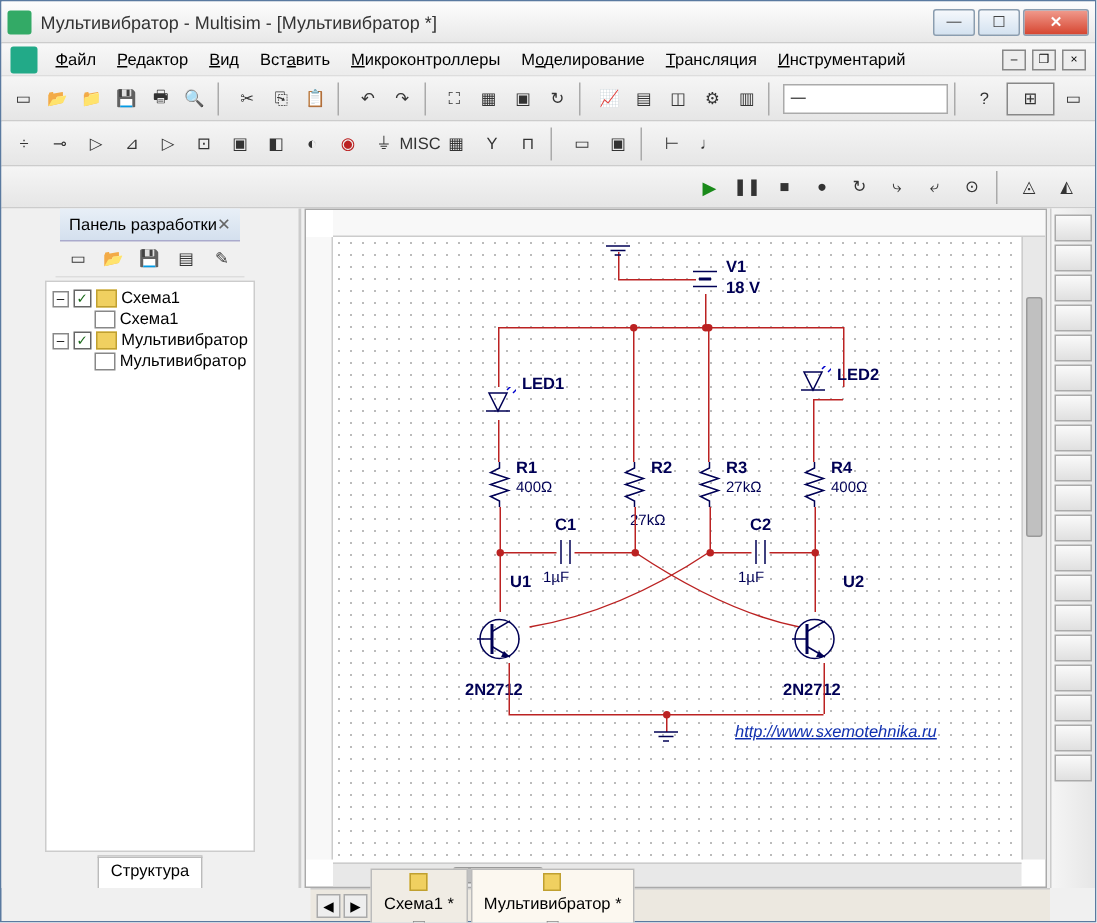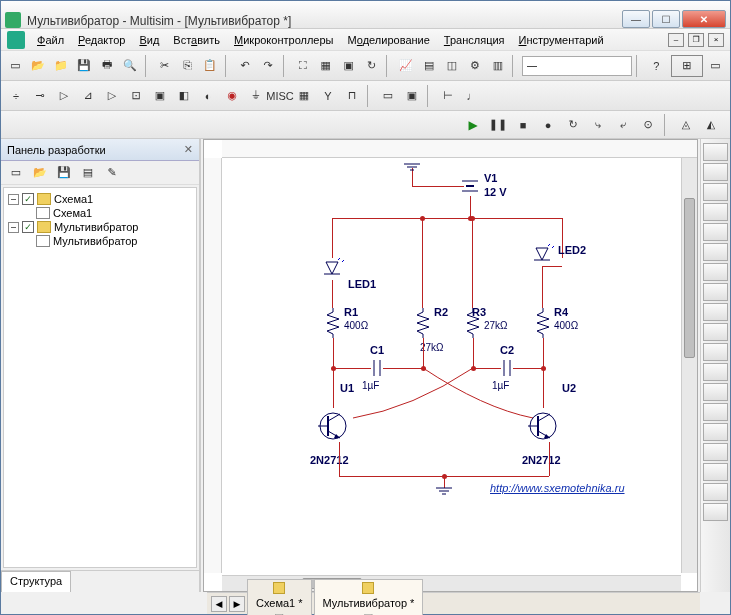--- a/index.html
+++ b/index.html
@@ -1,18 +1,18 @@
 <!DOCTYPE html>
 <html><head>
 <meta charset="utf-8">
 <style>
 * { box-sizing: border-box; margin: 0; padding: 0; }
 body { font-family: Tahoma, Arial, sans-serif; font-size: 11px; background: #fff; overflow: hidden; }
 .window { width: 731px; height: 615px; border: 1px solid #5a7aa0; background: #f0f0f0; position: relative; }
-.titlebar { height: 28px; background: linear-gradient(#fdfdfd, #e8e8e8); display: flex; align-items: flex-end; padding: 0 4px; border-bottom: 1px solid #ccc; }
+.titlebar { height: 28px; background: linear-gradient(#fdfdfd, #e8e8e8); display: flex; align-items: center; padding: 0 4px; border-bottom: 1px solid #ccc; }
 .titlebar .icon { width: 16px; height: 16px; background: #3a6; border-radius: 2px; margin-right: 6px; }
 .titlebar .title { flex: 1; color: #333; font-size: 12px; }
 .winbtns { display: flex; gap: 2px; }
 .winbtn { width: 28px; height: 18px; border: 1px solid #8a9db0; border-radius: 2px; background: linear-gradient(#f5f8fc,#d4e2f0); display: flex; align-items: center; justify-content: center; font-size: 10px; color: #444; cursor: pointer; }
 .winbtn.close { width: 44px; background: linear-gradient(#f09a8c,#d64530); color: #fff; font-weight: bold; }
 
 .menubar { height: 22px; background: linear-gradient(#f8f8f8,#ececec); display: flex; align-items: center; padding: 0 6px; gap: 2px; border-bottom: 1px solid #ddd; }
 .menubar .m { padding: 2px 6px; cursor: pointer; }
 .menubar .m u { text-decoration: underline; }
 .menubar .logo { width: 18px; height: 18px; background: #2a8; border-radius: 2px; margin-right: 4px; }
@@ -21,21 +21,21 @@
 
 .toolbar { height: 30px; background: linear-gradient(#f5f5f5,#e6e6e6); display: flex; align-items: center; padding: 2px 4px; gap: 2px; border-bottom: 1px solid #ccc; }
 .tbtn { width: 22px; height: 22px; border: 1px solid transparent; display: flex; align-items: center; justify-content: center; font-size: 11px; cursor: pointer; color: #333; }
 .tsep { width: 6px; height: 22px; border-left: 1px solid #aaa; margin: 0 2px; }
 .tsel { height: 20px; border: 1px solid #aaa; background: #fff; padding: 0 14px 0 4px; font-size: 10px; display: flex; align-items: center; min-width: 110px; }
 
 .simbar { height: 28px; background: linear-gradient(#f5f5f5,#e6e6e6); display: flex; align-items: center; justify-content: flex-end; padding: 2px 8px; gap: 3px; border-bottom: 1px solid #ccc; }
 .simbar .tbtn.play { color: #1a8a1a; font-size: 12px; }
 
 .body { display: flex; height: calc(100% - 28px - 22px - 22px - 30px - 30px - 28px); }
-.sidebar { width: 200px; background: #f0f0f0; border-right: 2px solid #ccc; display: flex; flex-direction: column; }
+.sidebar { width: 200px; background: #f0f0f0; border-right: 2px solid #ccc; display: flex; flex-direction: column; align-items: center; }
 .panelhdr { height: 22px; background: linear-gradient(#e8eff7,#d4e0ee); border-bottom: 1px solid #aac; display: flex; align-items: center; padding: 0 6px; font-size: 11px; }
 .panelhdr .x { margin-left: auto; cursor: pointer; font-size: 11px; color: #666; }
 .sbtools { height: 24px; display: flex; align-items: center; padding: 2px 4px; gap: 2px; border-bottom: 1px solid #ddd; }
 .tree { flex: 1; background: #fff; border: 1px solid #ccc; margin: 2px; padding: 4px; font-size: 11px; overflow: auto; }
 .tnode { display: flex; align-items: center; padding: 1px 0; }
 .tnode .exp { width: 11px; height: 11px; border: 1px solid #888; font-size: 9px; text-align: center; line-height: 9px; margin-right: 3px; cursor: pointer; background: #fff; }
 .tnode .chk { width: 12px; height: 12px; border: 1px solid #666; margin-right: 3px; font-size: 9px; text-align: center; line-height: 10px; color: #1a6a1a; }
 .tnode .ico { width: 14px; height: 12px; margin-right: 3px; display: inline-block; }
 .tnode .ico.folder { background: #f0d060; border: 1px solid #c0a030; }
 .tnode .ico.doc { background: #fff; border: 1px solid #888; }
@@ -236,40 +236,40 @@
               <line x1="6" y1="8" x2="10" y2="8" stroke="#005"></line>
             </svg>
           <div class="wire h" style="left:190px;top:28px;width:52px"></div>
 
           <svg style="position:absolute;left:240px;top:18px;width:16px;height:20px">
               <line x1="0" y1="5" x2="16" y2="5" stroke="#005" stroke-width="1"></line>
               <line x1="4" y1="10" x2="12" y2="10" stroke="#005" stroke-width="2"></line>
               <line x1="0" y1="15" x2="16" y2="15" stroke="#005" stroke-width="1"></line>
             </svg>
           <div class="clabel" style="left:262px;top:14px">V1</div>
-          <div class="clabel" style="left:262px;top:28px">12 V</div>
+          <div class="clabel" style="left:262px;top:28px">18 V</div>
           <div class="wire v" style="left:248px;top:38px;height:22px"></div>
 
           <div class="wire h" style="left:110px;top:60px;width:230px"></div>
           <div class="node" style="left:248px;top:60px"></div>
           <div class="node" style="left:200px;top:60px"></div>
           <div class="node" style="left:250px;top:60px"></div>
 
           <div class="wire v" style="left:110px;top:60px;height:40px"></div>
           <div class="wire v" style="left:200px;top:60px;height:90px"></div>
           <div class="wire v" style="left:250px;top:60px;height:90px"></div>
           <div class="wire v" style="left:340px;top:60px;height:40px"></div>
 
           <svg style="position:absolute;left:98px;top:100px;width:24px;height:24px">
               <polygon points="6,4 18,4 12,16" fill="none" stroke="#005"></polygon>
               <line x1="4" y1="16" x2="20" y2="16" stroke="#005"></line>
               <line x1="18" y1="2" x2="24" y2="-4" stroke="#00c"></line>
               <line x1="22" y1="4" x2="28" y2="-2" stroke="#00c"></line>
             </svg>
-          <div class="clabel" style="left:126px;top:120px">LED1</div>
+          <div class="clabel" style="left:126px;top:92px">LED1</div>
           <svg style="position:absolute;left:308px;top:86px;width:24px;height:24px">
               <polygon points="6,4 18,4 12,16" fill="none" stroke="#005"></polygon>
               <line x1="4" y1="16" x2="20" y2="16" stroke="#005"></line>
               <line x1="18" y1="2" x2="24" y2="-4" stroke="#00c"></line>
               <line x1="22" y1="4" x2="28" y2="-2" stroke="#00c"></line>
             </svg>
           <div class="clabel" style="left:336px;top:86px">LED2</div>
           <div class="wire v" style="left:110px;top:122px;height:28px"></div>
           <div class="wire v" style="left:320px;top:108px;height:42px"></div>
           <div class="wire h" style="left:320px;top:108px;width:20px"></div>
@@ -279,21 +279,21 @@
             </svg>
           <div class="clabel" style="left:122px;top:148px">R1</div>
           <div class="clabel val" style="left:122px;top:162px">400Ω</div>
           <svg class="comp resistor" style="left:193px;top:150px">
               <polyline points="8,0 8,4 2,7 14,11 2,15 14,19 2,23 8,26 8,30" fill="none" stroke="#005"></polyline>
             </svg>
           <div class="clabel" style="left:212px;top:148px">R2</div>
           <svg class="comp resistor" style="left:243px;top:150px">
               <polyline points="8,0 8,4 2,7 14,11 2,15 14,19 2,23 8,26 8,30" fill="none" stroke="#005"></polyline>
             </svg>
-          <div class="clabel" style="left:250px;top:148px">R3</div>
+          <div class="clabel" style="left:262px;top:148px">R3</div>
           <div class="clabel val" style="left:262px;top:162px">27kΩ</div>
           <svg class="comp resistor" style="left:313px;top:150px">
               <polyline points="8,0 8,4 2,7 14,11 2,15 14,19 2,23 8,26 8,30" fill="none" stroke="#005"></polyline>
             </svg>
           <div class="clabel" style="left:332px;top:148px">R4</div>
           <div class="clabel val" style="left:332px;top:162px">400Ω</div>
           <div class="clabel val" style="left:198px;top:184px">27kΩ</div>
 
           <div class="wire v" style="left:111px;top:180px;height:70px"></div>
           <div class="wire v" style="left:201px;top:180px;height:30px"></div>

